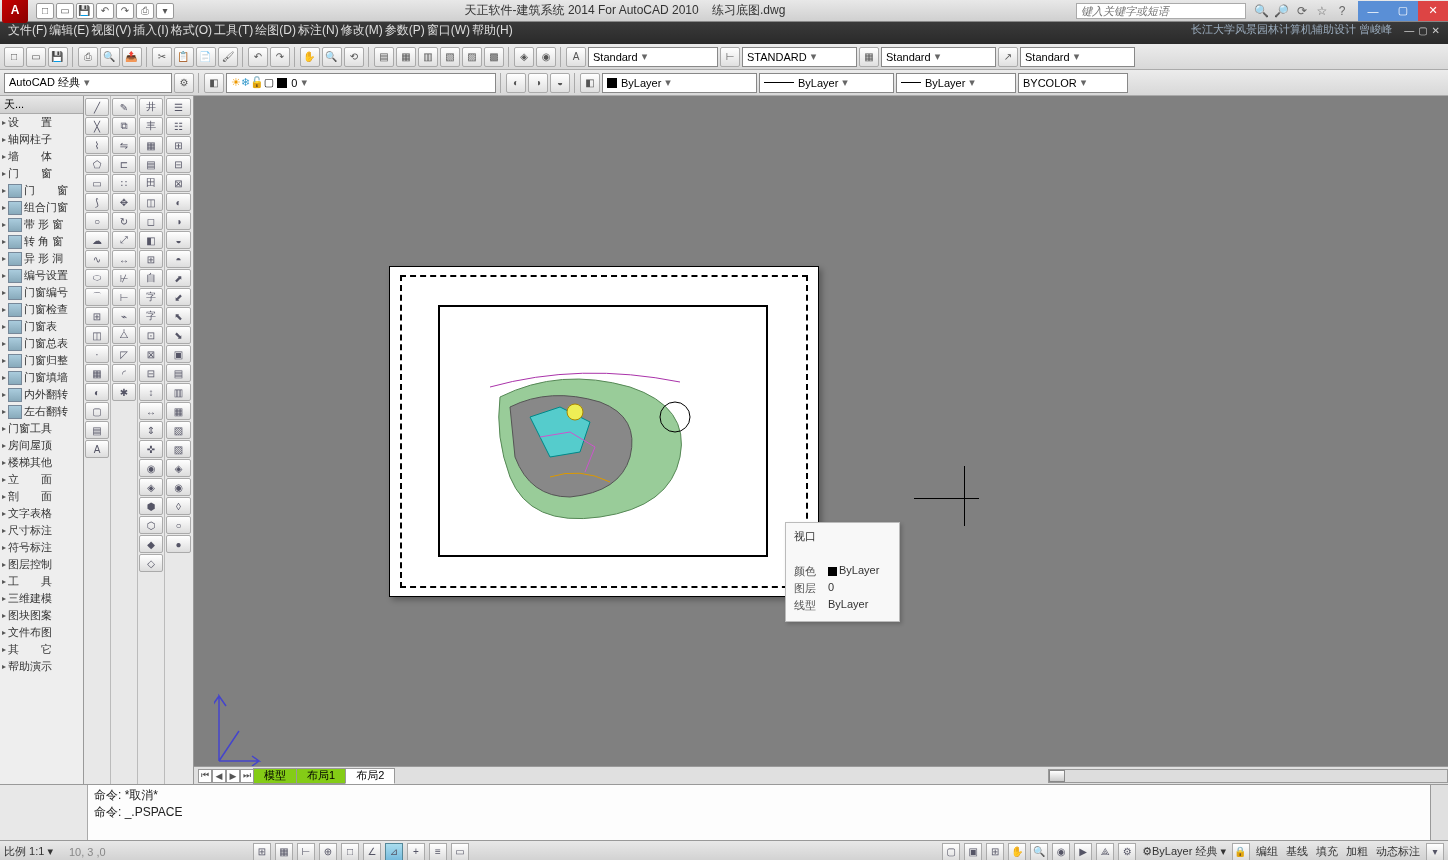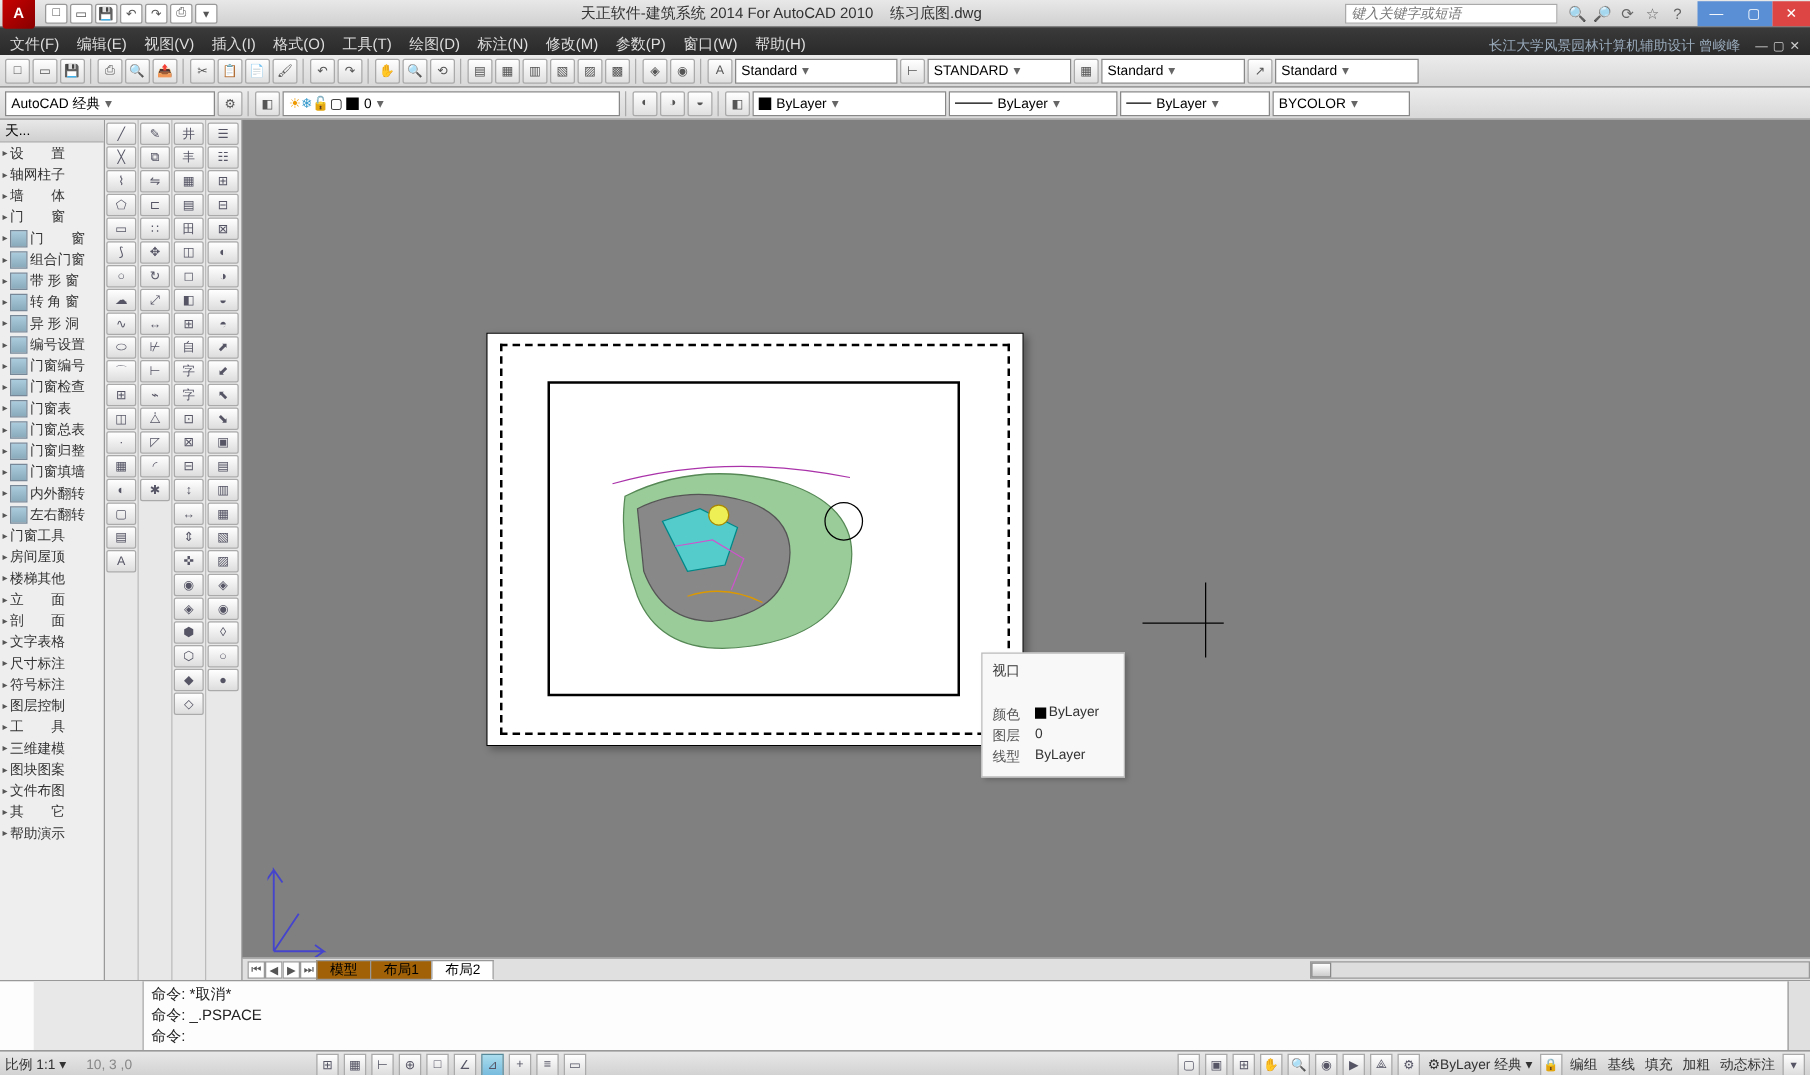--- a/index.html
+++ b/index.html
@@ -12,21 +12,21 @@
 .titlebar .qat span { width: 18px; height: 16px; background: #fff; border: 1px solid #999; border-radius: 2px; display:inline-flex;align-items:center;justify-content:center;font-size:10px;color:#555; }
 .titlebar .center { flex: 1; text-align: center; color: #333; }
 .titlebar .search { width: 170px; height: 16px; background: #fff; border: 1px solid #aaa; font-style: italic; font-size:11px; color:#888; padding:0 4px; }
 .titlebar .ticons { display:flex; gap:4px; margin:0 8px; }
 .titlebar .ticons span { width:16px;height:16px;color:#666;font-size:12px;display:inline-flex;align-items:center;justify-content:center; }
 .titlebar .wbtns { display:flex; }
 .titlebar .wbtns div { width:30px;height:20px;display:flex;align-items:center;justify-content:center;color:#fff;font-size:11px; }
 .min{background:#5a8fd6;} .max{background:#5a8fd6;} .close{background:#d44;}
 
 
-.menubar { height: 22px; background: linear-gradient(#3a3a3a,#2a2a2a); display: flex; align-items: flex-end; padding: 0 8px; color:#ddd; gap: 14px; }
+.menubar { height: 22px; background: linear-gradient(#3a3a3a,#2a2a2a); display: flex; align-items: flex-start; padding: 0 8px; color:#ddd; gap: 2px; }
 .menubar span { cursor: default; }
 .menubar .right { margin-left: auto; color:#9ab; font-size:11px; display:flex;align-items:center;gap:8px; }
 .menubar .winctl span{font-size:10px;margin-left:4px;color:#ccc;}
 
 
 .tbar { height: 26px; background: linear-gradient(#ececec,#d8d8d8); border-bottom: 1px solid #aaa; display:flex; align-items:center; padding:0 4px; gap:2px; }
 .tbar .btn { width:20px;height:20px;background:linear-gradient(#fff,#e0e0e0);border:1px solid #aaa;border-radius:2px;display:inline-flex;align-items:center;justify-content:center;font-size:10px;color:#555; }
 .tbar .sep{width:2px;height:20px;border-left:1px solid #aaa;margin:0 2px;}
 .dd { height:20px;background:#fff;border:1px solid #888;display:inline-flex;align-items:center;padding:0 4px;font-size:11px;position:relative; }
 .dd::after{content:"▾";margin-left:4px;color:#666;}
@@ -60,27 +60,27 @@
 .tooltip{position:absolute;left:785px;top:522px;width:115px;background:#f8f8f8;border:1px solid #bbb;box-shadow:2px 2px 4px rgba(0,0,0,.2);padding:6px 8px;font-size:11px;color:#333;}
 .tooltip .ttl{margin-bottom:20px;}
 .tooltip .row{display:flex;gap:6px;margin-bottom:2px;}
 .tooltip .row .l{width:28px;color:#555;}
 .tooltip .sq2{width:9px;height:9px;background:#000;display:inline-block;margin-right:2px;vertical-align:middle;}
 
 
 .tabbar{height:18px;background:#e0e0e0;border-top:1px solid #999;display:flex;align-items:center;font-size:11px;}
 .tabbar .nav{display:flex;margin-left:4px;}
 .tabbar .nav span{width:14px;height:14px;border:1px solid #999;background:#fff;display:inline-flex;align-items:center;justify-content:center;font-size:9px;color:#555;}
-.tabbar .tab{padding:0 10px;border:1px solid #999;background:#a16207;margin-left:-1px;height:16px;display:inline-flex;align-items:center;}
+.tabbar .tab{padding:0 10px;border:1px solid #999;background:#84cc16;margin-left:-1px;height:16px;display:inline-flex;align-items:center;}
 .tabbar .tab.active{background:#fff;font-weight:normal;border-bottom-color:#fff;}
 .tabbar .scroll{margin-left:auto;width:400px;height:14px;background:#ddd;border:1px solid #999;position:relative;}
 .tabbar .thumb{position:absolute;left:0;width:16px;height:12px;background:linear-gradient(#fff,#ccc);border:1px solid #888;}
 
 
-.cmd{height:56px;background:#fdfdfd;border-top:1px solid #999;display:flex;padding-left:27px;}
+.cmd{height:56px;background:#fdfdfd;border-top:1px solid #999;display:flex;}
 .cmd .handle{width:88px;background:#e8e8e8;border-right:1px solid #aaa;}
 .cmd .txt{flex:1;padding:2px 6px;font-family:"Consolas",monospace;font-size:12px;color:#222;}
 .cmd .sb{width:18px;background:#e0e0e0;border-left:1px solid #999;}
 
 
 .status{height:22px;background:linear-gradient(#e8e8e8,#d0d0d0);border-top:1px solid #999;display:flex;align-items:center;font-size:11px;color:#333;padding:0 4px;gap:4px;}
 .status .coord{color:#888;width:180px;margin-left:12px;}
 .status .sb-btn{width:18px;height:18px;border:1px solid #aaa;background:linear-gradient(#fff,#ddd);display:inline-flex;align-items:center;justify-content:center;font-size:10px;color:#556;}
 .status .sb-btn.on{background:linear-gradient(#ade,#7bd);border-color:#589;}
 .status .spacer{flex:1;}
@@ -513,21 +513,20 @@
         <span>ByLayer</span>
       </div>
   </div>
 </div>
 
 <div class="cmd">
   <div class="handle"></div>
   <div class="txt">
     <div>命令: *取消*</div>
     <div>命令: _.PSPACE</div>
-    <div>命令:</div>
   </div>
   <div class="sb"></div>
 </div>
 
 <div class="status">
   <span>比例 1:1 ▾</span>
   <span class="coord">10,        3         ,0</span>
   <div class="sb-btn">⊞</div>
   <div class="sb-btn">▦</div>
   <div class="sb-btn">⊢</div>

